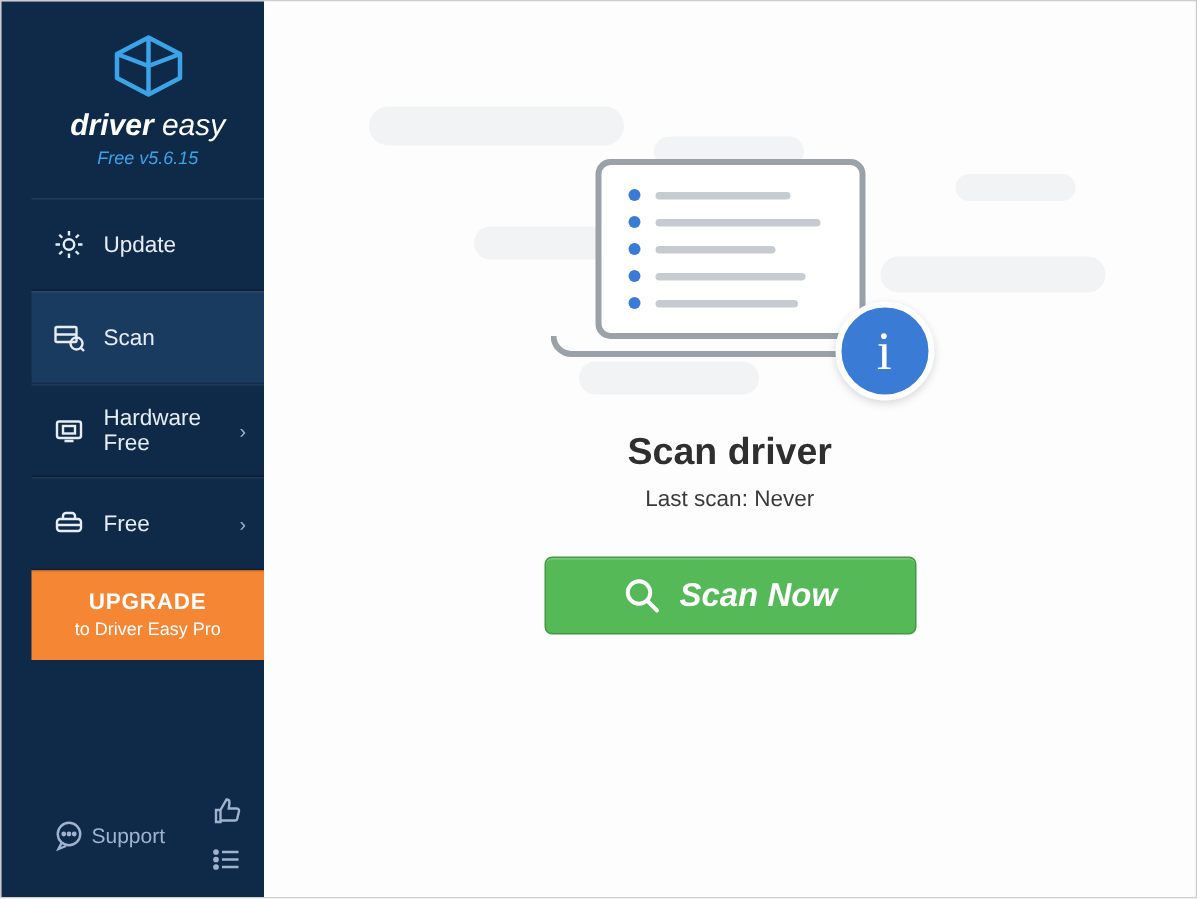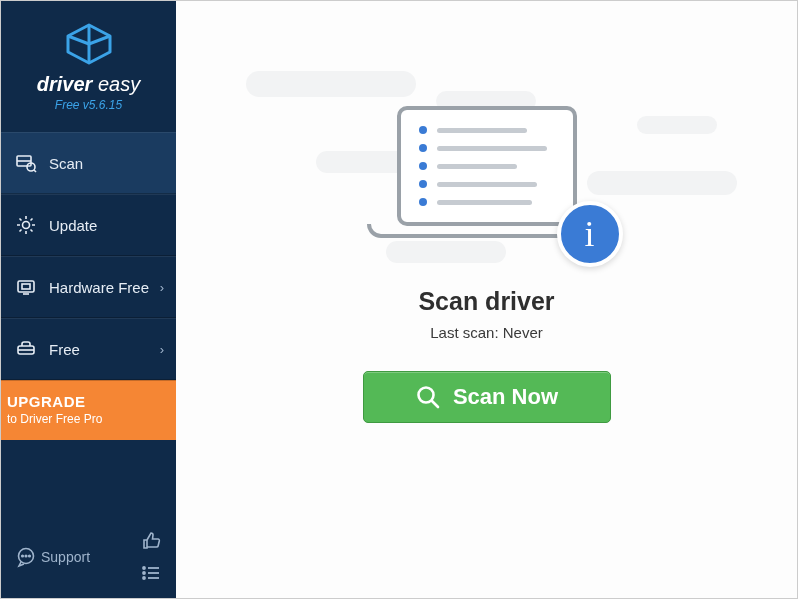--- a/index.html
+++ b/index.html
@@ -10,41 +10,41 @@
   }
   
   .winctrls {
     position: absolute; top: 0; right: 0; height: 32px; display: flex; align-items: center;
     gap: 12px; padding: 0 14px;
   }
   .winctrls .ctrl { width: 18px; height: 18px; display:flex; align-items:center; justify-content:center; color:#555; }
   .winctrls .ctrl svg { stroke: #666; }
   
   .sidebar {
-    width: 175px; height: 100%; background: #0f2a49; color: #cfd9e6; display:flex; flex-direction:column;
+    width: 175px; height: 100%; background: #0f2a49; color: #cfd9e6; display:flex; flex-direction:column;padding-left:20px;
   }
   .brand {
     padding: 20px 10px 10px 10px; text-align:center;
   }
   .brand .logo { margin: 0 auto 6px; width: 60px; height: 46px; display:flex; align-items:center; justify-content:center; }
   .brand .name { font-style: italic; font-size: 20px; color:#fff; }
   .brand .name .heavy { font-weight:700; }
   .brand .ver { color:#3ba3e8; font-size: 12px; margin-top:2px;font-style:italic; }
   .nav { margin-top: 10px; }
   .nav-item {
     display:flex; align-items:center; gap:12px; padding: 0 14px; height:62px;
     border-top: 1px solid rgba(255,255,255,0.07);
     border-bottom: 1px solid rgba(0,0,0,0.25);
     color:#e6edf5; font-size:15px; cursor:pointer; position:relative;
   }
   .nav-item.active { background:#1a3b60; }
   .nav-item .chev { position:absolute; right:12px; color:#9fb4cc; font-size:13px; }
   .nav-item .nicon { width:22px; height:22px; display:flex; align-items:center; justify-content:center; }
   .upgrade {
-    background:#f58634; color:#fff; text-align:left; padding:12px 6px 14px;
+    background:#f58634; color:#fff; text-align:center; padding:12px 6px 14px;
     border-top:1px solid rgba(0,0,0,0.2);
   }
   .upgrade .u1 { font-weight:700; letter-spacing:0.5px; font-size:15px; }
   .upgrade .u2 { font-size:12px; margin-top:2px; }
   .sidebar-spacer { flex:1; }
   .sidebar-bottom {
     display:flex; align-items:center; justify-content:space-between;
     padding: 10px 14px 14px 14px; color:#9fb4cc;
   }
   .support { display:flex; align-items:center; gap:4px; cursor:pointer; }
@@ -98,20 +98,21 @@
   .infobadge .i { color:#fff; font-family:Georgia, "Times New Roman", serif; font-size:36px; font-weight:400; }
 
   .heading { margin-top:26px; font-size:25px; font-weight:700; color:#2f2f2f; }
   .sub { margin-top:8px; font-size:15px; color:#3a3a3a; }
 
   .scanbtn {
     margin-top:30px; width:248px; height:52px; background:#54b956; border:1px solid #3f9a41;
     border-radius:5px; color:#fff; font-size:22px; font-weight:600;
     display:flex; align-items:center; justify-content:center; gap:12px; cursor:pointer;
     box-shadow: inset 0 1px 0 rgba(255,255,255,0.25);
+    font-style: italic;
   }
   .scanbtn .sicon { width:26px; height:26px; }
 
   
   svg { display:block; }
 </style>
 </head>
 <body>
 
 <div class="window">
@@ -143,45 +144,45 @@
         </svg>
       </div>
       <div class="name">
         <span class="heavy">driver</span> <span>easy</span>
       </div>
       <div class="ver">Free v5.6.15</div>
     </div>
 
     <div class="nav">
 
+      <div class="nav-item">
+        <span class="nicon">
+          <svg width="22" height="22" viewBox="0 0 22 22" fill="none" stroke="#e6edf5" stroke-width="1.6">
+            <circle cx="11" cy="11" r="3.5"></circle>
+            <path d="M11 2v3M11 17v3M2 11h3M17 11h3M4.5 4.5l2 2M15.5 15.5l2 2M17.5 4.5l-2 2M6.5 15.5l-2 2"></path>
+          </svg>
+        </span>
+        <span>Update</span>
+      </div>
+
       <div class="nav-item active">
         <span class="nicon">
           <svg width="22" height="22" viewBox="0 0 22 22" fill="none" stroke="#e6edf5" stroke-width="1.6">
             <rect x="2" y="4" width="14" height="10" rx="1"></rect>
             <line x1="2" y1="9" x2="16" y2="9"></line>
             <circle cx="16" cy="15" r="4"></circle>
             <line x1="19" y1="18" x2="21" y2="20"></line>
           </svg>
         </span>
         <span>Scan</span>
       </div>
 
       <div class="nav-item">
         <span class="nicon">
           <svg width="22" height="22" viewBox="0 0 22 22" fill="none" stroke="#e6edf5" stroke-width="1.6">
-            <circle cx="11" cy="11" r="3.5"></circle>
-            <path d="M11 2v3M11 17v3M2 11h3M17 11h3M4.5 4.5l2 2M15.5 15.5l2 2M17.5 4.5l-2 2M6.5 15.5l-2 2"></path>
-          </svg>
-        </span>
-        <span>Update</span>
-      </div>
-
-      <div class="nav-item">
-        <span class="nicon">
-          <svg width="22" height="22" viewBox="0 0 22 22" fill="none" stroke="#e6edf5" stroke-width="1.6">
             <rect x="3" y="5" width="16" height="11" rx="1.5"></rect>
             <rect x="7" y="8" width="8" height="5"></rect>
             <line x1="8" y1="18" x2="14" y2="18"></line>
           </svg>
         </span>
         <span>Hardware Free</span>
         <span class="chev">›</span>
       </div>
 
       <div class="nav-item">
@@ -193,21 +194,21 @@
           </svg>
         </span>
         <span>Free</span>
         <span class="chev">›</span>
       </div>
 
     </div>
 
     <div class="upgrade">
       <div class="u1">UPGRADE</div>
-      <div class="u2">to Driver Free Pro</div>
+      <div class="u2">to Driver Easy Pro</div>
     </div>
 
     <div class="sidebar-spacer"></div>
 
     <div class="sidebar-bottom">
       <div class="support">
         <span>
           <svg width="22" height="22" viewBox="0 0 22 22" fill="none" stroke="#9fb4cc" stroke-width="1.6">
             <circle cx="11" cy="10" r="7.5"></circle>
             <circle cx="7.5" cy="10" r="0.8" fill="#9fb4cc"></circle>

